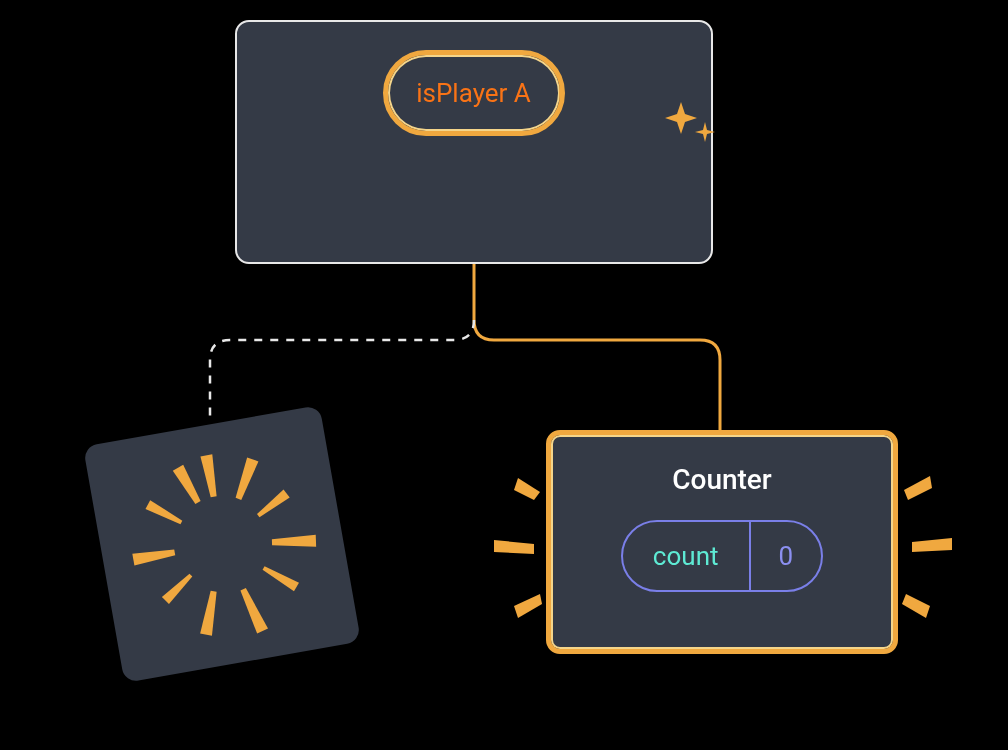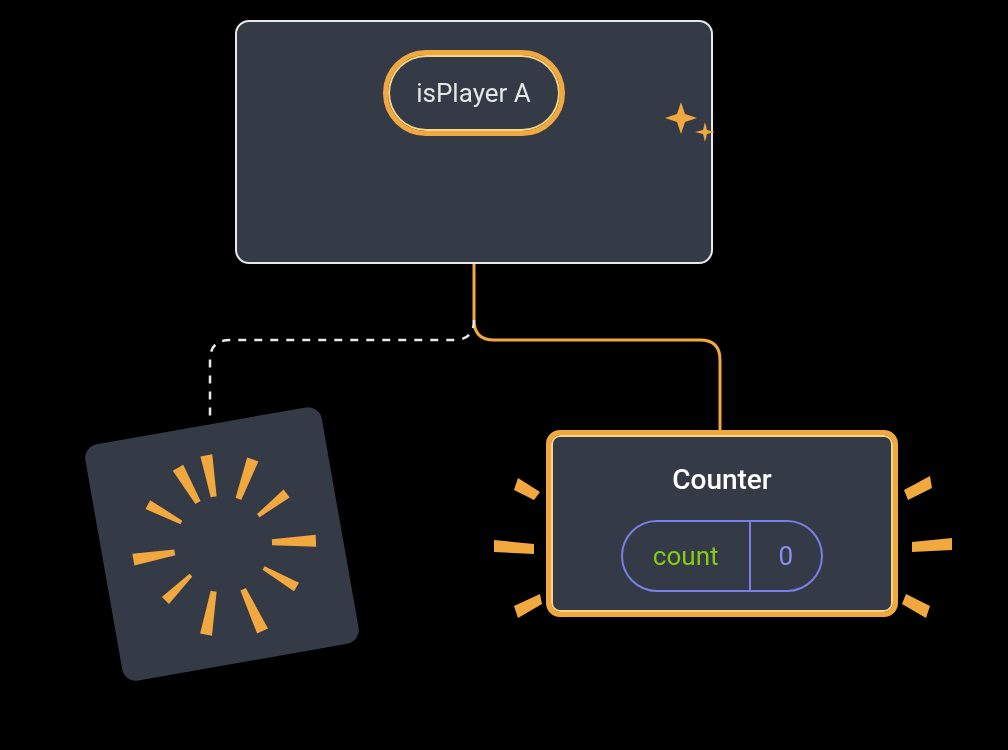--- a/index.html
+++ b/index.html
@@ -45,52 +45,52 @@
     box-shadow: inset 0 0 0 2px #f5d58a;
     height: 86px;
   }
   .pill-left, .pill-right {
     display: flex;
     align-items: center;
     padding: 0 28px;
     font-size: 26px;
   }
   .pill-highlight .pill-left {
-    color: #e5e5e5;
+    color: #f97316;
     border-right: 1px solid #f0a83f;
   }
   .pill-highlight .pill-right {
     color: #7a7fe8;
     font-weight: 700;
   }
   .sparkle {
     position: absolute;
     color: #f0a83f;
   }
   .child-node {
     left: 546px;
     top: 430px;
     width: 352px;
-    height: 187px;
+    height: 224px;
     border: 5px solid #f0a83f;
     box-shadow: inset 0 0 0 2px #f5d58a;
     display: flex;
     flex-direction: column;
     align-items: center;
     padding-top: 28px;
   }
   .child-node .node-title {
     font-size: 28px;
   }
   .pill-thin {
     border: 2px solid #7a7fe8;
     height: 72px;
   }
   .pill-thin .pill-left {
-    color: #84cc16;
+    color: #5eead4;
     border-right: 2px solid #7a7fe8;
     padding: 0 30px;
   }
   .pill-thin .pill-right {
     color: #8b8ff0;
     padding: 0 28px;
   }
   .destroyed-node {
     left: 102px;
     top: 424px;

